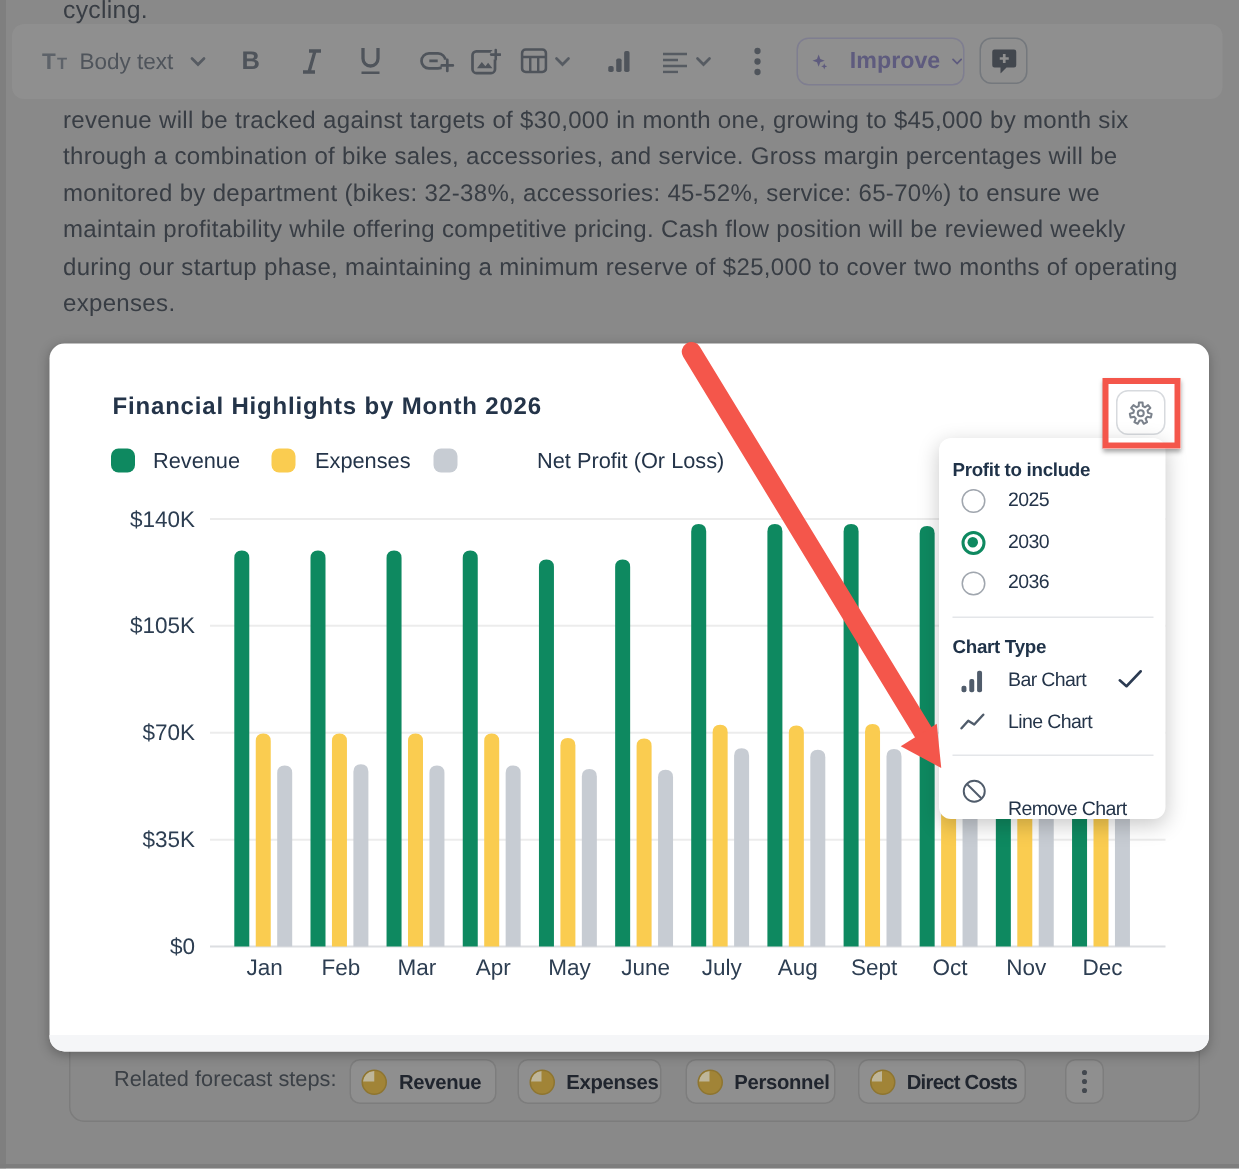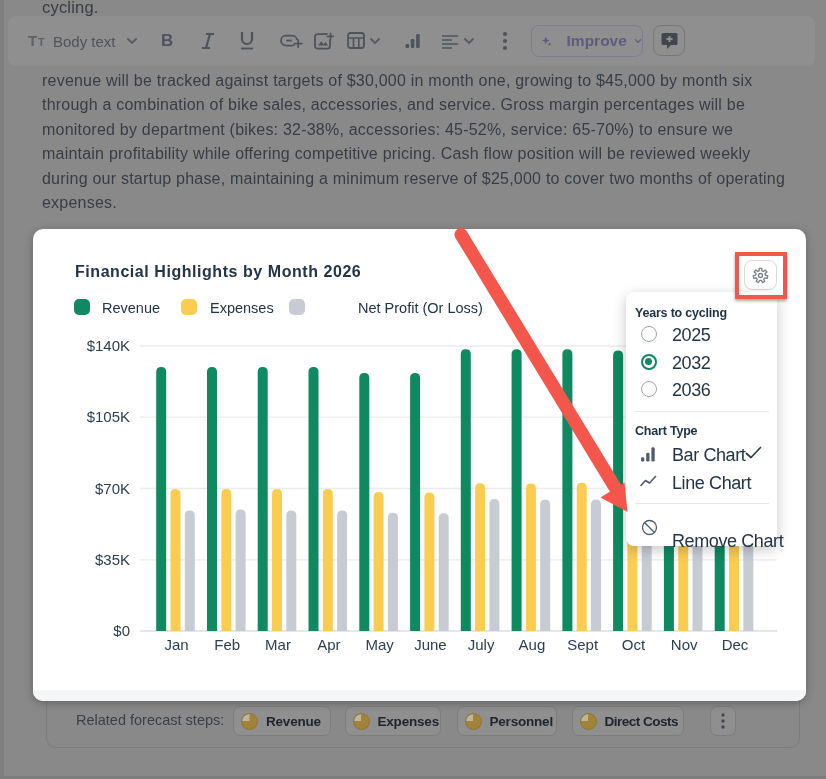--- a/index.html
+++ b/index.html
@@ -29,21 +29,21 @@
 .lgsq { position:absolute; top:299px; width:16px; height:16px; border-radius:5px; }
 .lgtxt { position:absolute; top:300px; font-size:14.5px; color:#243449; }
 #gearbtn { left:744px; top:260px; width:33px; height:30px; background:#fff; border:1px solid #d7dade; border-radius:8px;
            display:flex; align-items:center; justify-content:center; }
 #chartsvg { left:0; top:0; }
 .axlab { font-size:15px; fill:#2d3e52; font-family:"Liberation Sans",sans-serif; }
 
 #dropdown { left:626px; top:292px; width:151px; height:254px; background:#fff; border-radius:8px;
             box-shadow:0 4px 14px rgba(0,0,0,0.22); }
 .dd-h { position:absolute; left:635px; font-size:12.5px; font-weight:bold; color:#1f3248; letter-spacing:-0.2px; }
-.dd-t { position:absolute; left:672px; font-size:18px; color:#243449; letter-spacing:-0.4px; }
+.dd-t { position:absolute; left:672px; font-size:13px; color:#243449; letter-spacing:-0.4px; }
 .dd-div { position:absolute; left:635px; width:134px; height:1px; background:#e4e6e9; }
 .radio { position:absolute; left:641px; width:16px; height:16px; border-radius:50%; border:1.6px solid #a0a6ae; background:#fff; }
 #radio-sel { position:absolute; left:641px; width:16px; height:16px; border-radius:50%; border:2.2px solid #0e8960; background:#fff; }
 #radio-sel::after { content:""; position:absolute; left:2.4px; top:2.4px; width:7px; height:7px; border-radius:50%; background:#0e8960; }
 
 #redbox { left:735px; top:252px; width:52px; height:47px; border:4.5px solid #f4564b; box-shadow:0 2px 3px rgba(0,0,0,0.35); }
 </style></head>
 <body>
 <div class="abs" id="leftstrip"></div>
 <div class="abs" id="bottomstrip"></div>
@@ -243,25 +243,25 @@
 <text x="430.4" y="650" text-anchor="middle" class="axlab">June</text>
 <text x="481.1" y="650" text-anchor="middle" class="axlab">July</text>
 <text x="531.9" y="650" text-anchor="middle" class="axlab">Aug</text>
 <text x="582.7" y="650" text-anchor="middle" class="axlab">Sept</text>
 <text x="633.4" y="650" text-anchor="middle" class="axlab">Oct</text>
 <text x="684.2" y="650" text-anchor="middle" class="axlab">Nov</text>
 <text x="735.0" y="650" text-anchor="middle" class="axlab">Dec</text>
 </svg>
 
 <div class="abs" id="dropdown"></div>
-<div class="dd-h" style="top:306px;">Years to cycling</div>
+<div class="dd-h" style="top:306px;">Profit to include</div>
 <div class="radio" style="top:326px;"></div>
 <div class="dd-t" style="top:325px;">2025</div>
 <div id="radio-sel" style="top:353.5px;"></div>
-<div class="dd-t" style="top:353px;">2032</div>
+<div class="dd-t" style="top:353px;">2030</div>
 <div class="radio" style="top:381px;"></div>
 <div class="dd-t" style="top:380px;">2036</div>
 <div class="dd-div" style="top:411px;"></div>
 <div class="dd-h" style="top:424px;">Chart Type</div>
 <svg class="abs" style="left:640px; top:445px;" width="17" height="17" viewBox="0 0 17 17">
     <rect x="1" y="12.2" width="3.3" height="4.3" rx="1.3" fill="#505c6b"></rect>
     <rect x="6.2" y="7.7" width="3.3" height="8.8" rx="1.3" fill="#505c6b"></rect>
     <rect x="11.4" y="2.2" width="3.3" height="14.3" rx="1.3" fill="#505c6b"></rect>
   </svg>
 <div class="dd-t" style="top:445px;">Bar Chart</div>

